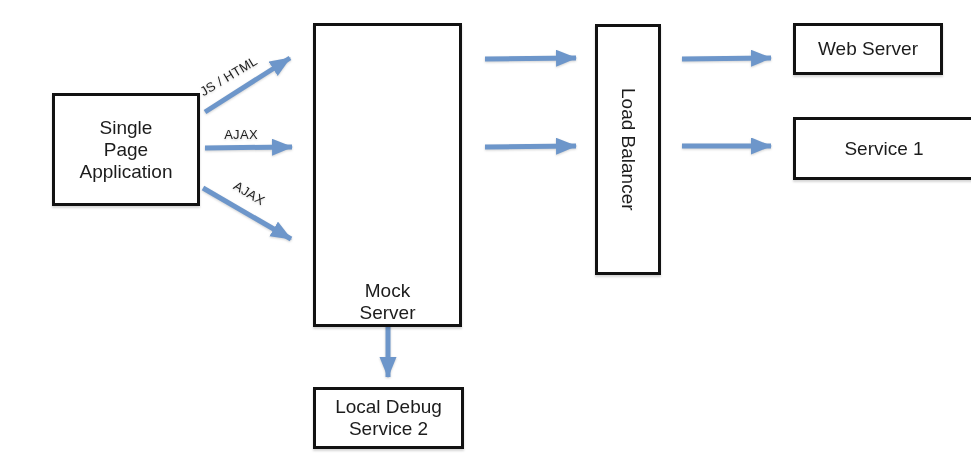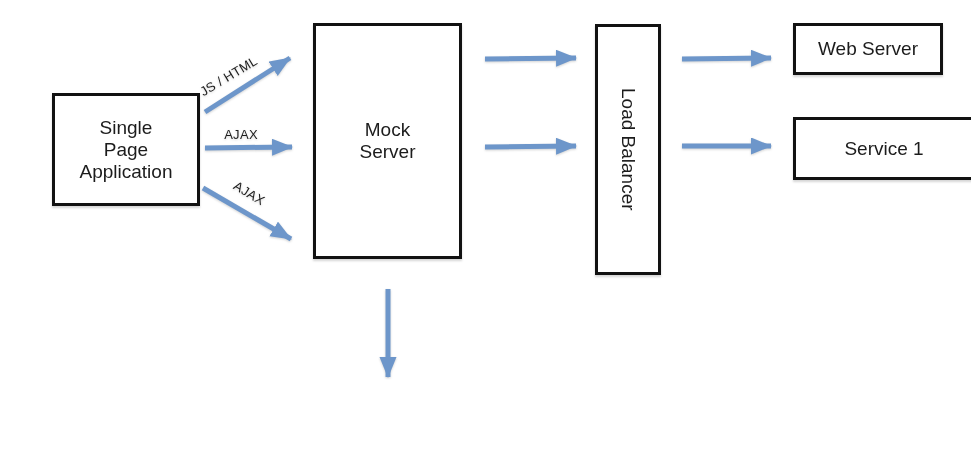--- a/index.html
+++ b/index.html
@@ -87,31 +87,35 @@
     <text class="edge-label" x="241" y="139" text-anchor="middle">AJAX</text>
     <text class="edge-label" transform="translate(247,197) rotate(31)" text-anchor="middle">AJAX</text>
   </svg>
 
   <div class="node" style="left:30px; top:93px; width:148px; height:113px;margin-left:22px;">
     <span class="node-label">Single
 Page
 Application</span>
   </div>
 
-  <div class="node" style="left:313px; top:23px; width:149px; height:236px;">
+  <div class="node" style="left:313px; top:23px; width:149px; height:304px;align-items:flex-end;">
     <span class="node-label">Mock
 Server</span>
   </div>
 
   <div class="node" style="left:595px; top:24px; width:66px; height:251px;">
     <span class="node-label vertical">Load Balancer</span>
   </div>
 
   <div class="node" style="left:793px; top:23px; width:150px; height:52px;">
     <span class="node-label">Web Server</span>
   </div>
 
   <div class="node" style="left:793px; top:117px; width:182px; height:63px;">
     <span class="node-label">Service 1</span>
   </div>
 
+  <div class="node" style="left:313px; top:387px; width:151px; height:62px;">
+    <span class="node-label">Local Debug
+Service 2</span>
+  </div>
 
 </div>
 
 </body></html>

